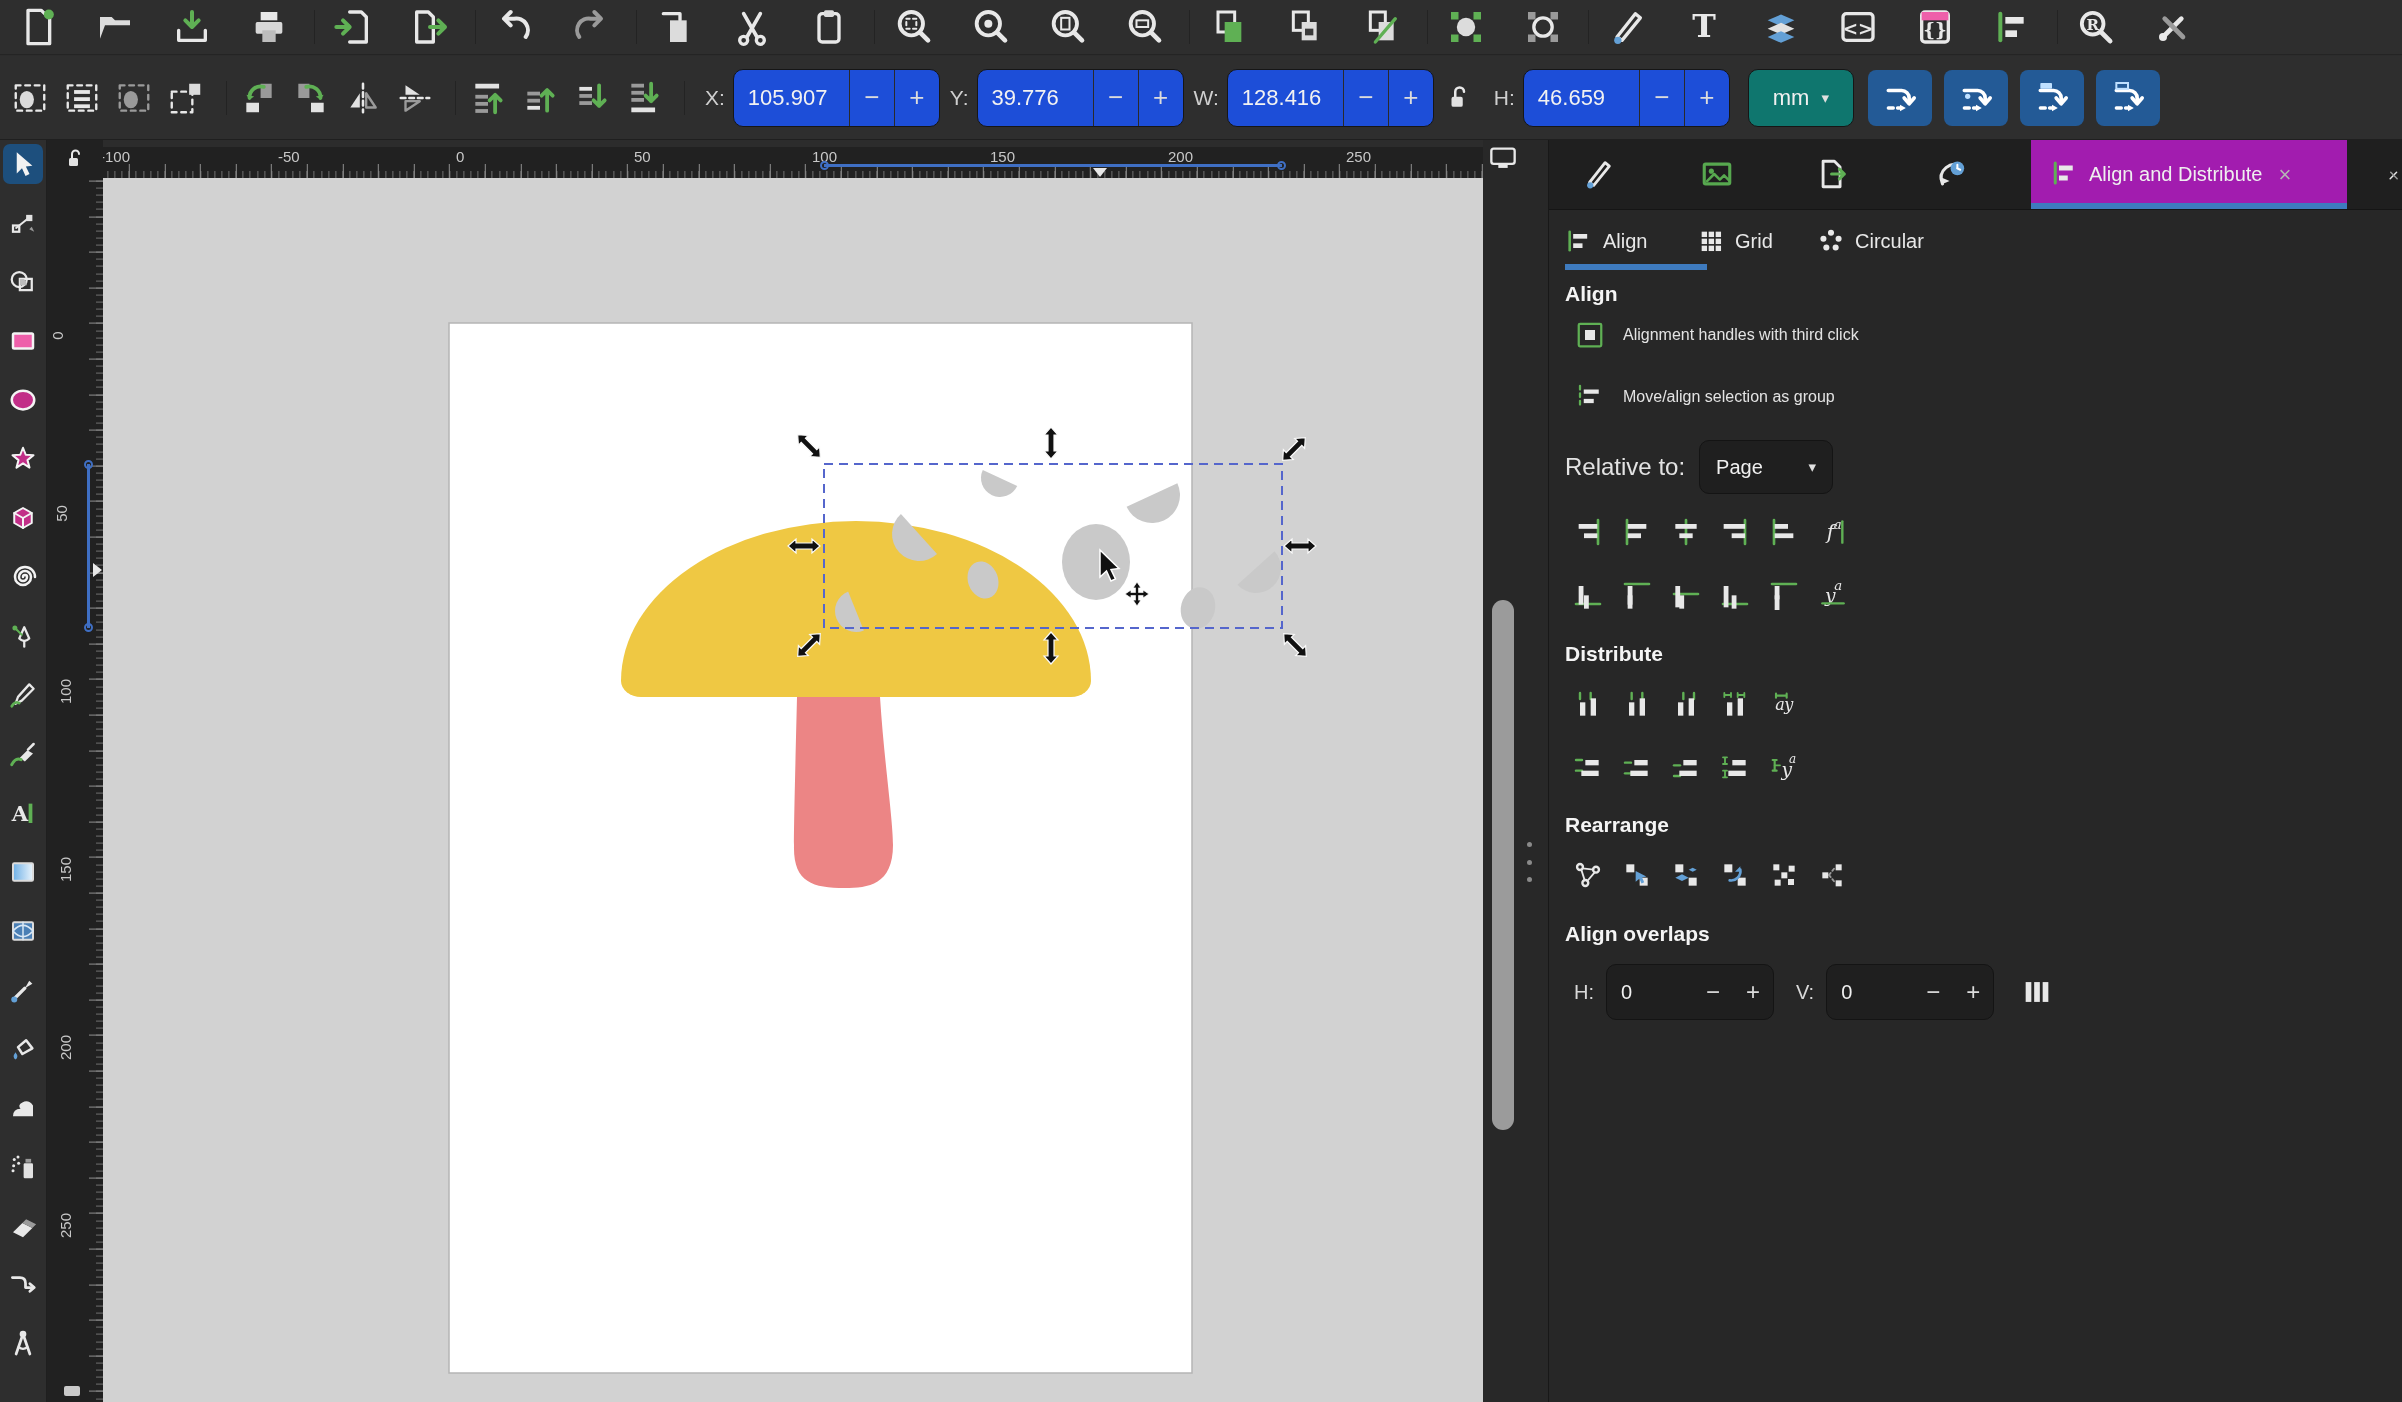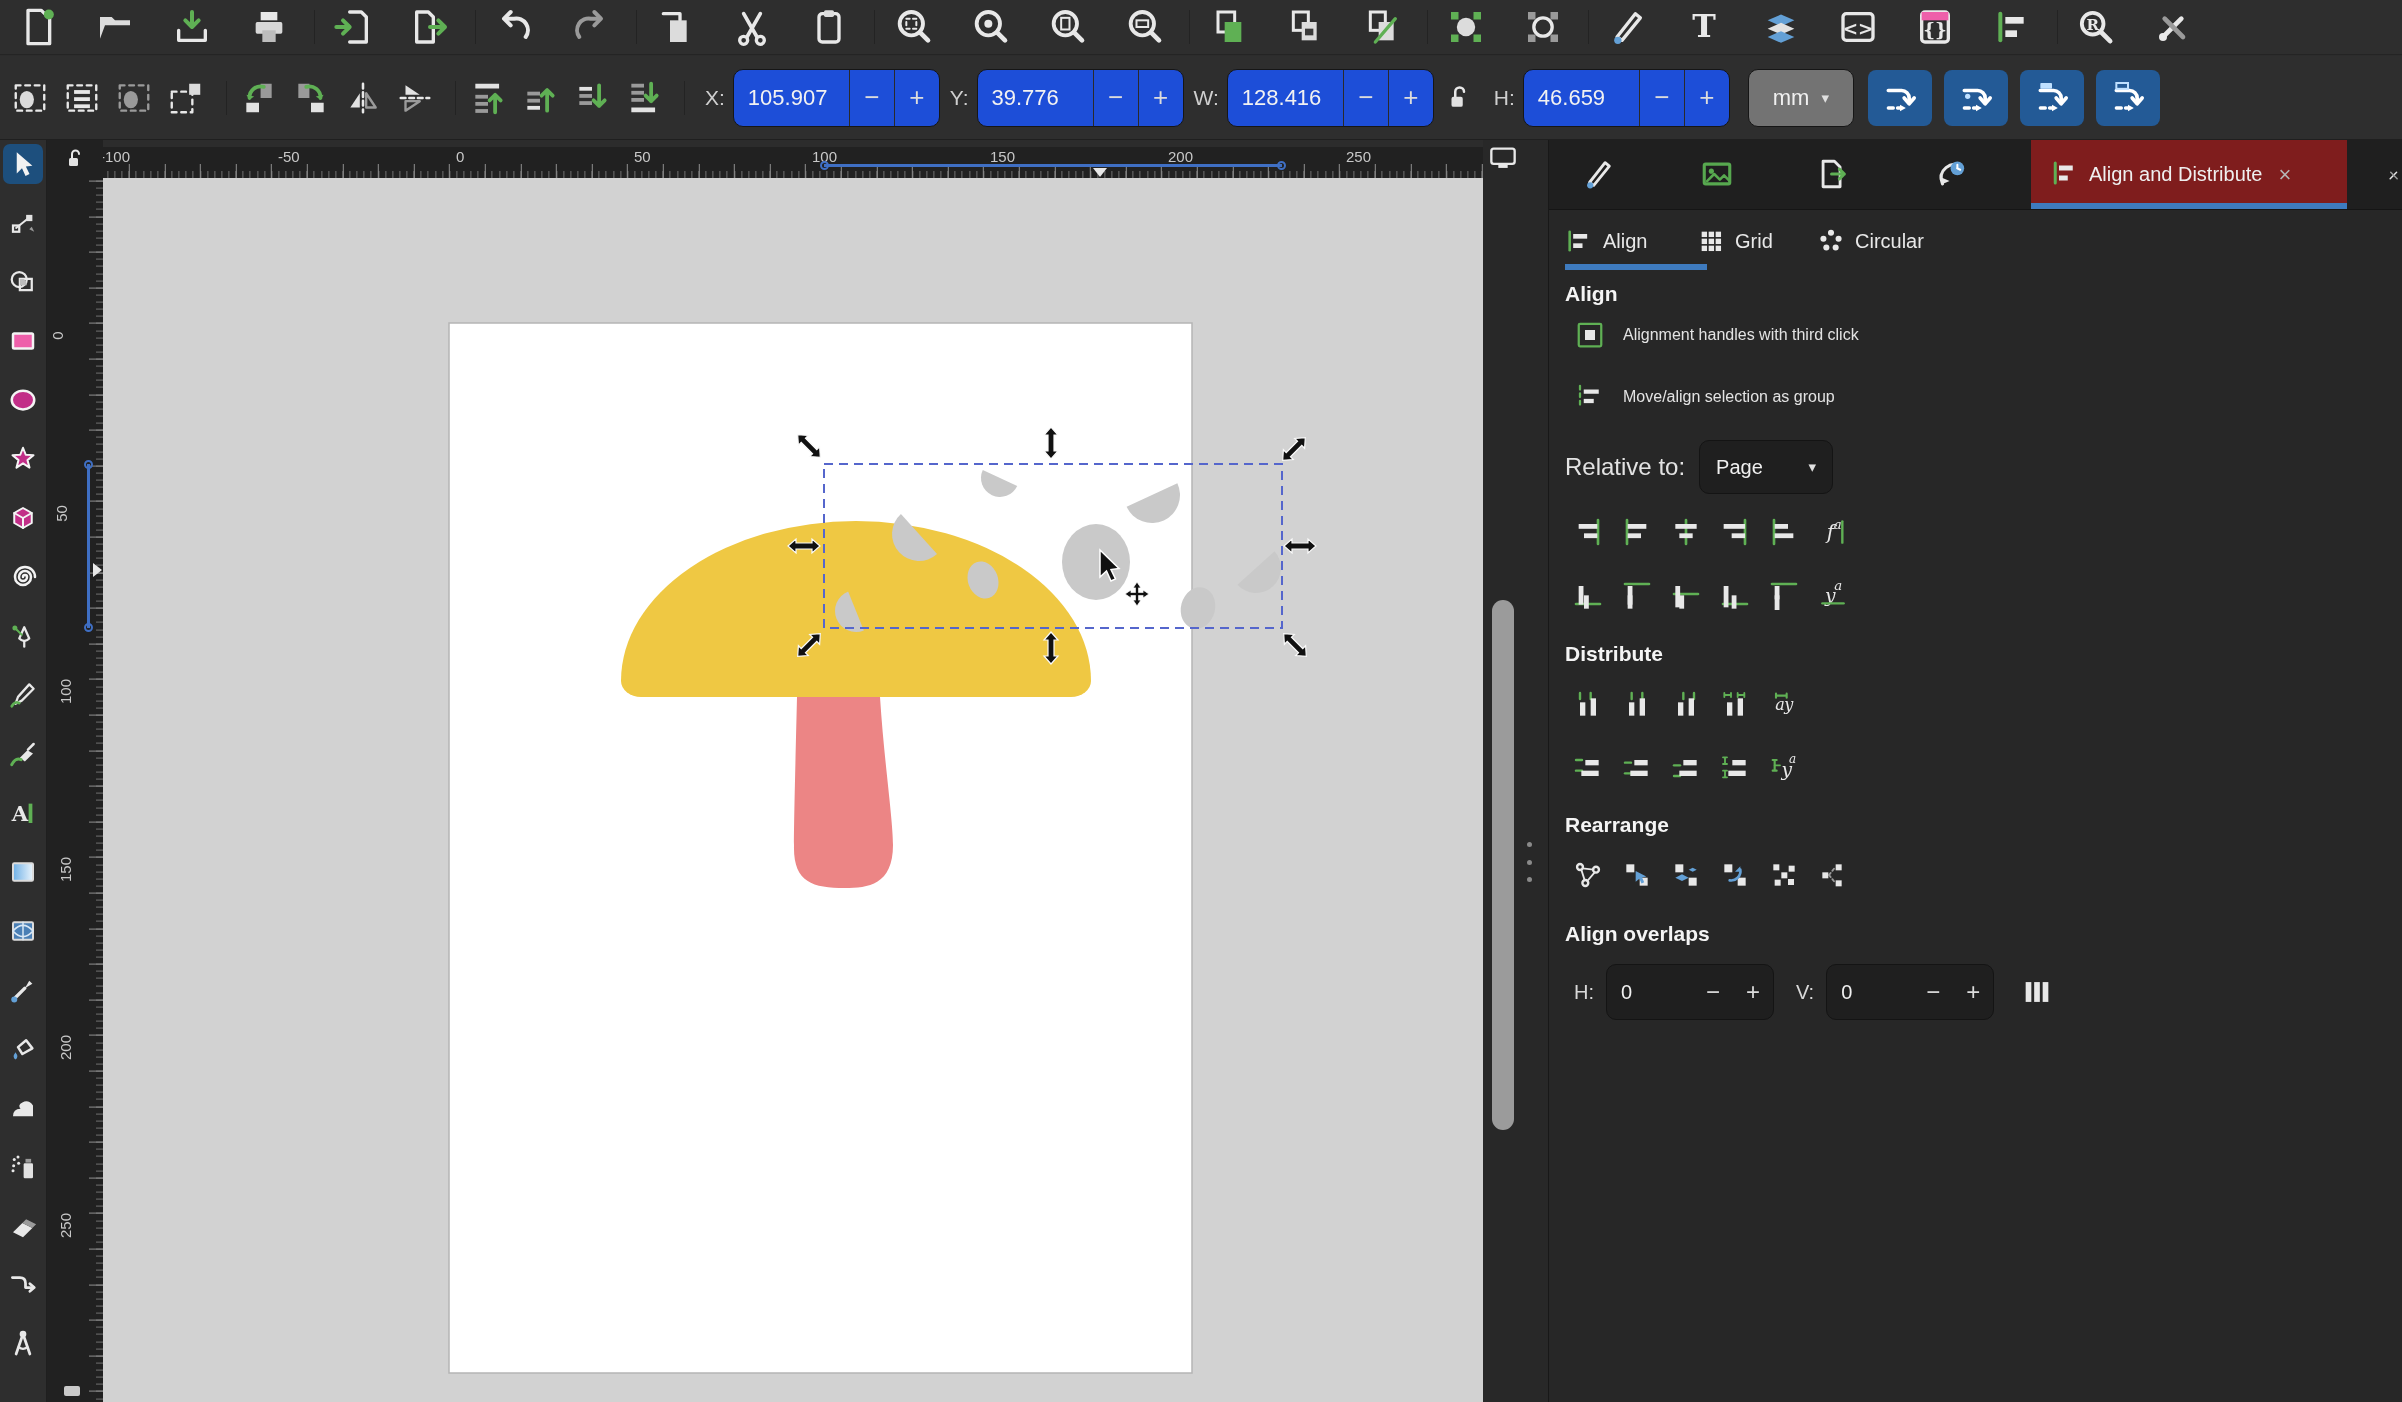--- a/index.html
+++ b/index.html
@@ -12,21 +12,21 @@
   .vsep{width:1px;height:34px;background:#232323;margin:0 14px 0 -8px;flex:0 0 auto;}
   #tool-controls{position:absolute;left:0;top:56px;width:2402px;height:84px;background:#2e2e2e;
     border-bottom:1px solid #1f1f1f;display:flex;align-items:center;padding-left:8px;box-sizing:border-box;}
   .tc-btn{width:44px;height:44px;display:flex;align-items:center;justify-content:center;border-radius:6px;margin-right:8px;flex:0 0 auto;}
   .field-label{font-size:21px;color:#cfcfcf;margin:0 8px 0 10px;flex:0 0 auto;}
   .spinbox{width:205px;height:56px;background:#1d4ed8;border:1px solid #161616;border-radius:10px;
     display:flex;align-items:center;flex:0 0 auto;}
   .spinbox .val{flex:1;font-size:22px;color:#f2f2f2;padding-left:14px;}
   .spinbox .sbtn{width:44px;height:100%;display:flex;align-items:center;justify-content:center;
     font-size:26px;color:#dcdcdc;border-left:1px solid #2a2a2a;}
-  .unitdrop{width:104px;height:56px;background:#737373;border:1px solid #161616;border-radius:10px;
+  .unitdrop{width:104px;height:56px;background:#0f766e;border:1px solid #161616;border-radius:10px;
     display:flex;align-items:center;justify-content:center;gap:12px;font-size:22px;color:#f0f0f0;margin:0 14px 0 18px;flex:0 0 auto;}
   .caret{font-size:15px;color:#e0e0e0;}
   .blue-toggle{width:64px;height:56px;background:#235a96;border-radius:8px;margin-right:12px;
     display:flex;align-items:center;justify-content:center;flex:0 0 auto;}
   .lockwrap{margin:0 10px;flex:0 0 auto;display:flex;align-items:center;}
   
   #toolbox{position:absolute;left:0;top:140px;width:47px;height:1262px;background:#2e2e2e;
     border-right:1px solid #1f1f1f;display:flex;flex-direction:column;align-items:center;padding-top:4px;box-sizing:border-box;}
   .tool-btn{width:40px;height:40px;margin-bottom:19px;border-radius:7px;display:flex;align-items:center;justify-content:center;flex:0 0 auto;}
   .tool-btn.active{background:#1d4f7d;}
@@ -53,21 +53,21 @@
   #gutter{position:absolute;left:1483px;top:140px;width:65px;height:1262px;background:#282828;}
   #vthumb{position:absolute;left:9px;top:460px;width:22px;height:530px;background:#9b9b9b;border-radius:11px;}
   #splitter-dots{position:absolute;left:42px;top:702px;width:8px;height:40px;display:flex;flex-direction:column;justify-content:space-between;}
   #splitter-dots i{width:5px;height:5px;border-radius:50%;background:#8a8a8a;display:block;margin:0 auto;}
   #monitor-btn{position:absolute;left:3px;top:4px;width:34px;height:28px;display:flex;align-items:center;justify-content:center;}
   #scroll-corner{position:absolute;left:64px;top:1386px;width:16px;height:10px;background:#c9c9c9;border-radius:2px;}
   
   #panel{position:absolute;left:1548px;top:140px;width:854px;height:1262px;background:#272727;border-left:1px solid #181818;box-sizing:border-box;}
   #dock-tabbar{position:absolute;left:0;top:0;width:100%;height:69px;background:#1f1f1f;border-bottom:1px solid #151515;}
   .dock-tab-icon{position:absolute;top:12px;width:44px;height:44px;display:flex;align-items:center;justify-content:center;}
-  #active-tab{position:absolute;left:482px;top:0;width:316px;height:69px;background:#7f1d1d;display:flex;align-items:center;}
+  #active-tab{position:absolute;left:482px;top:0;width:316px;height:69px;background:#a21caf;display:flex;align-items:center;}
   #active-tab .underline{position:absolute;left:0;bottom:0;width:100%;height:6px;background:#3e7bbf;}
   #active-tab .ttl{font-size:20px;color:#efefef;margin-left:10px;white-space:nowrap;}
   #active-tab .close{margin-left:16px;font-size:22px;color:#b5b5b5;}
   #partial-tab{position:absolute;left:840px;top:12px;width:14px;height:44px;overflow:hidden;display:flex;align-items:center;}
   .inner-tab{position:absolute;top:76px;height:50px;display:flex;align-items:center;gap:10px;}
   .inner-tab .lbl{font-size:20px;color:#e8e8e8;}
   #inner-underline{position:absolute;left:16px;top:124px;width:142px;height:6px;background:#3e7bbf;}
   .sec-head{position:absolute;left:16px;font-size:21px;font-weight:bold;color:#f4f4f4;}
   .opt-row{position:absolute;left:26px;display:flex;align-items:center;gap:18px;}
   .opt-row .lbl{font-size:16px;color:#e3e3e3;}

